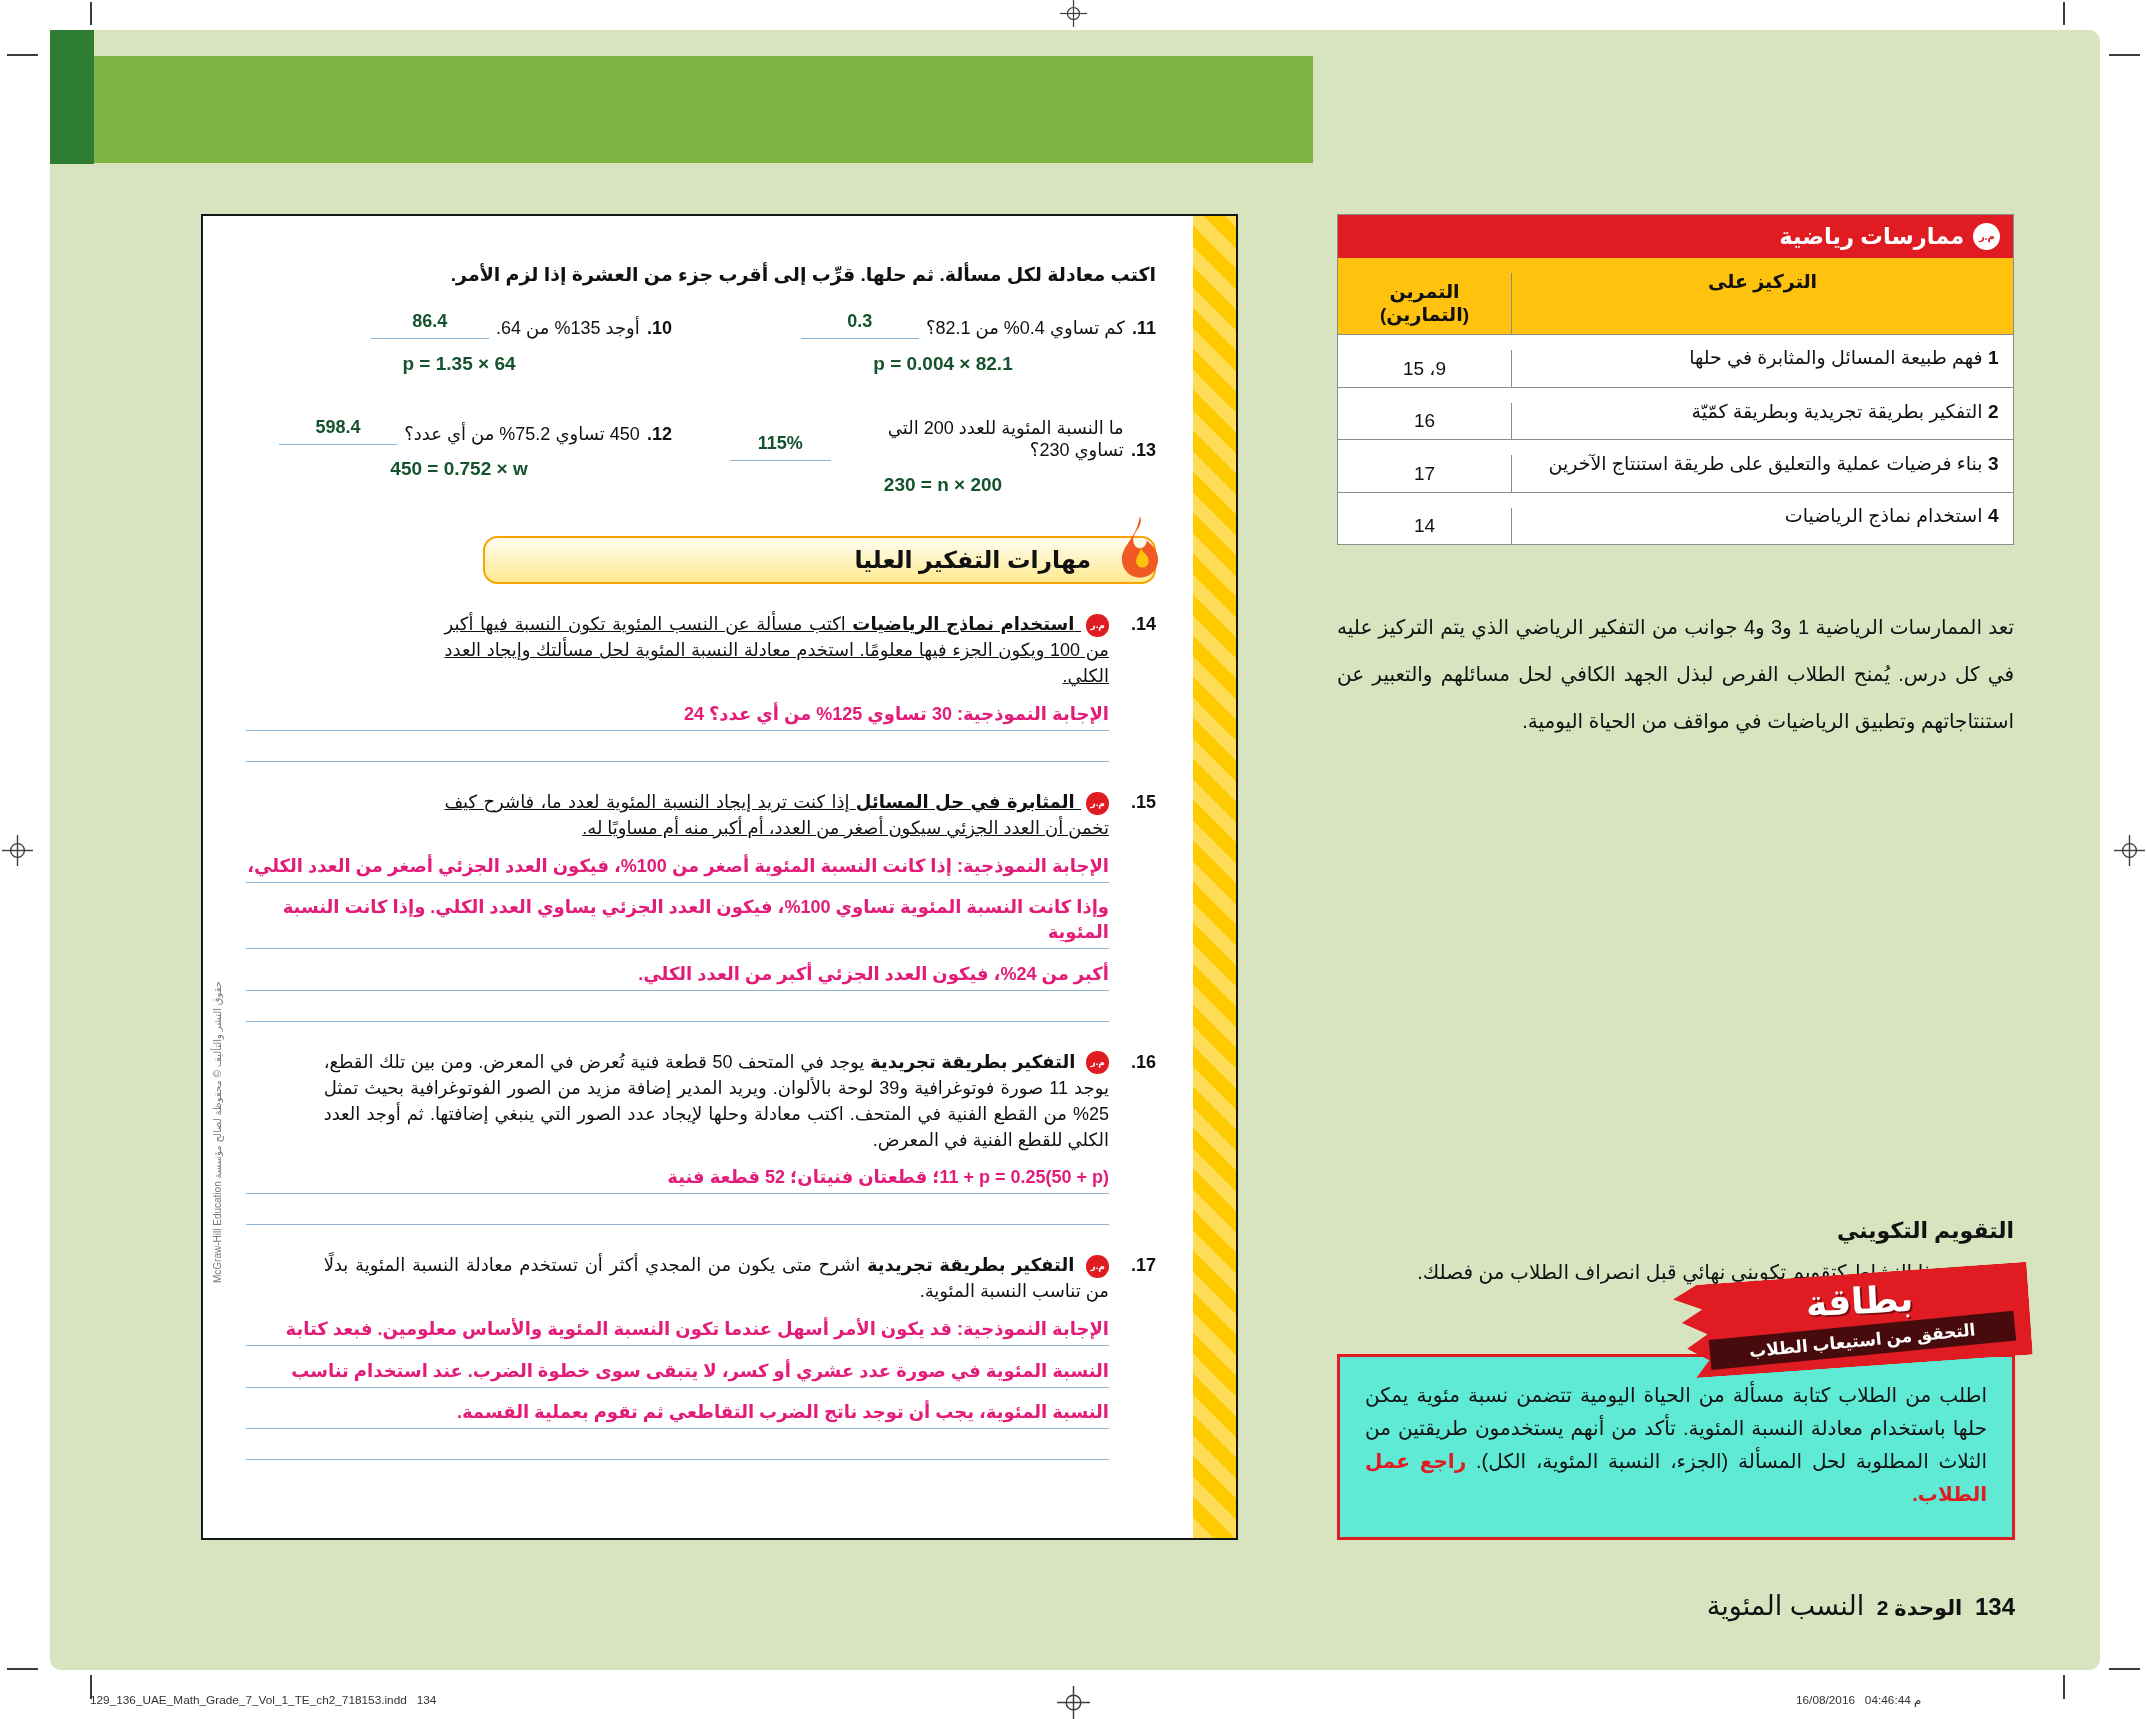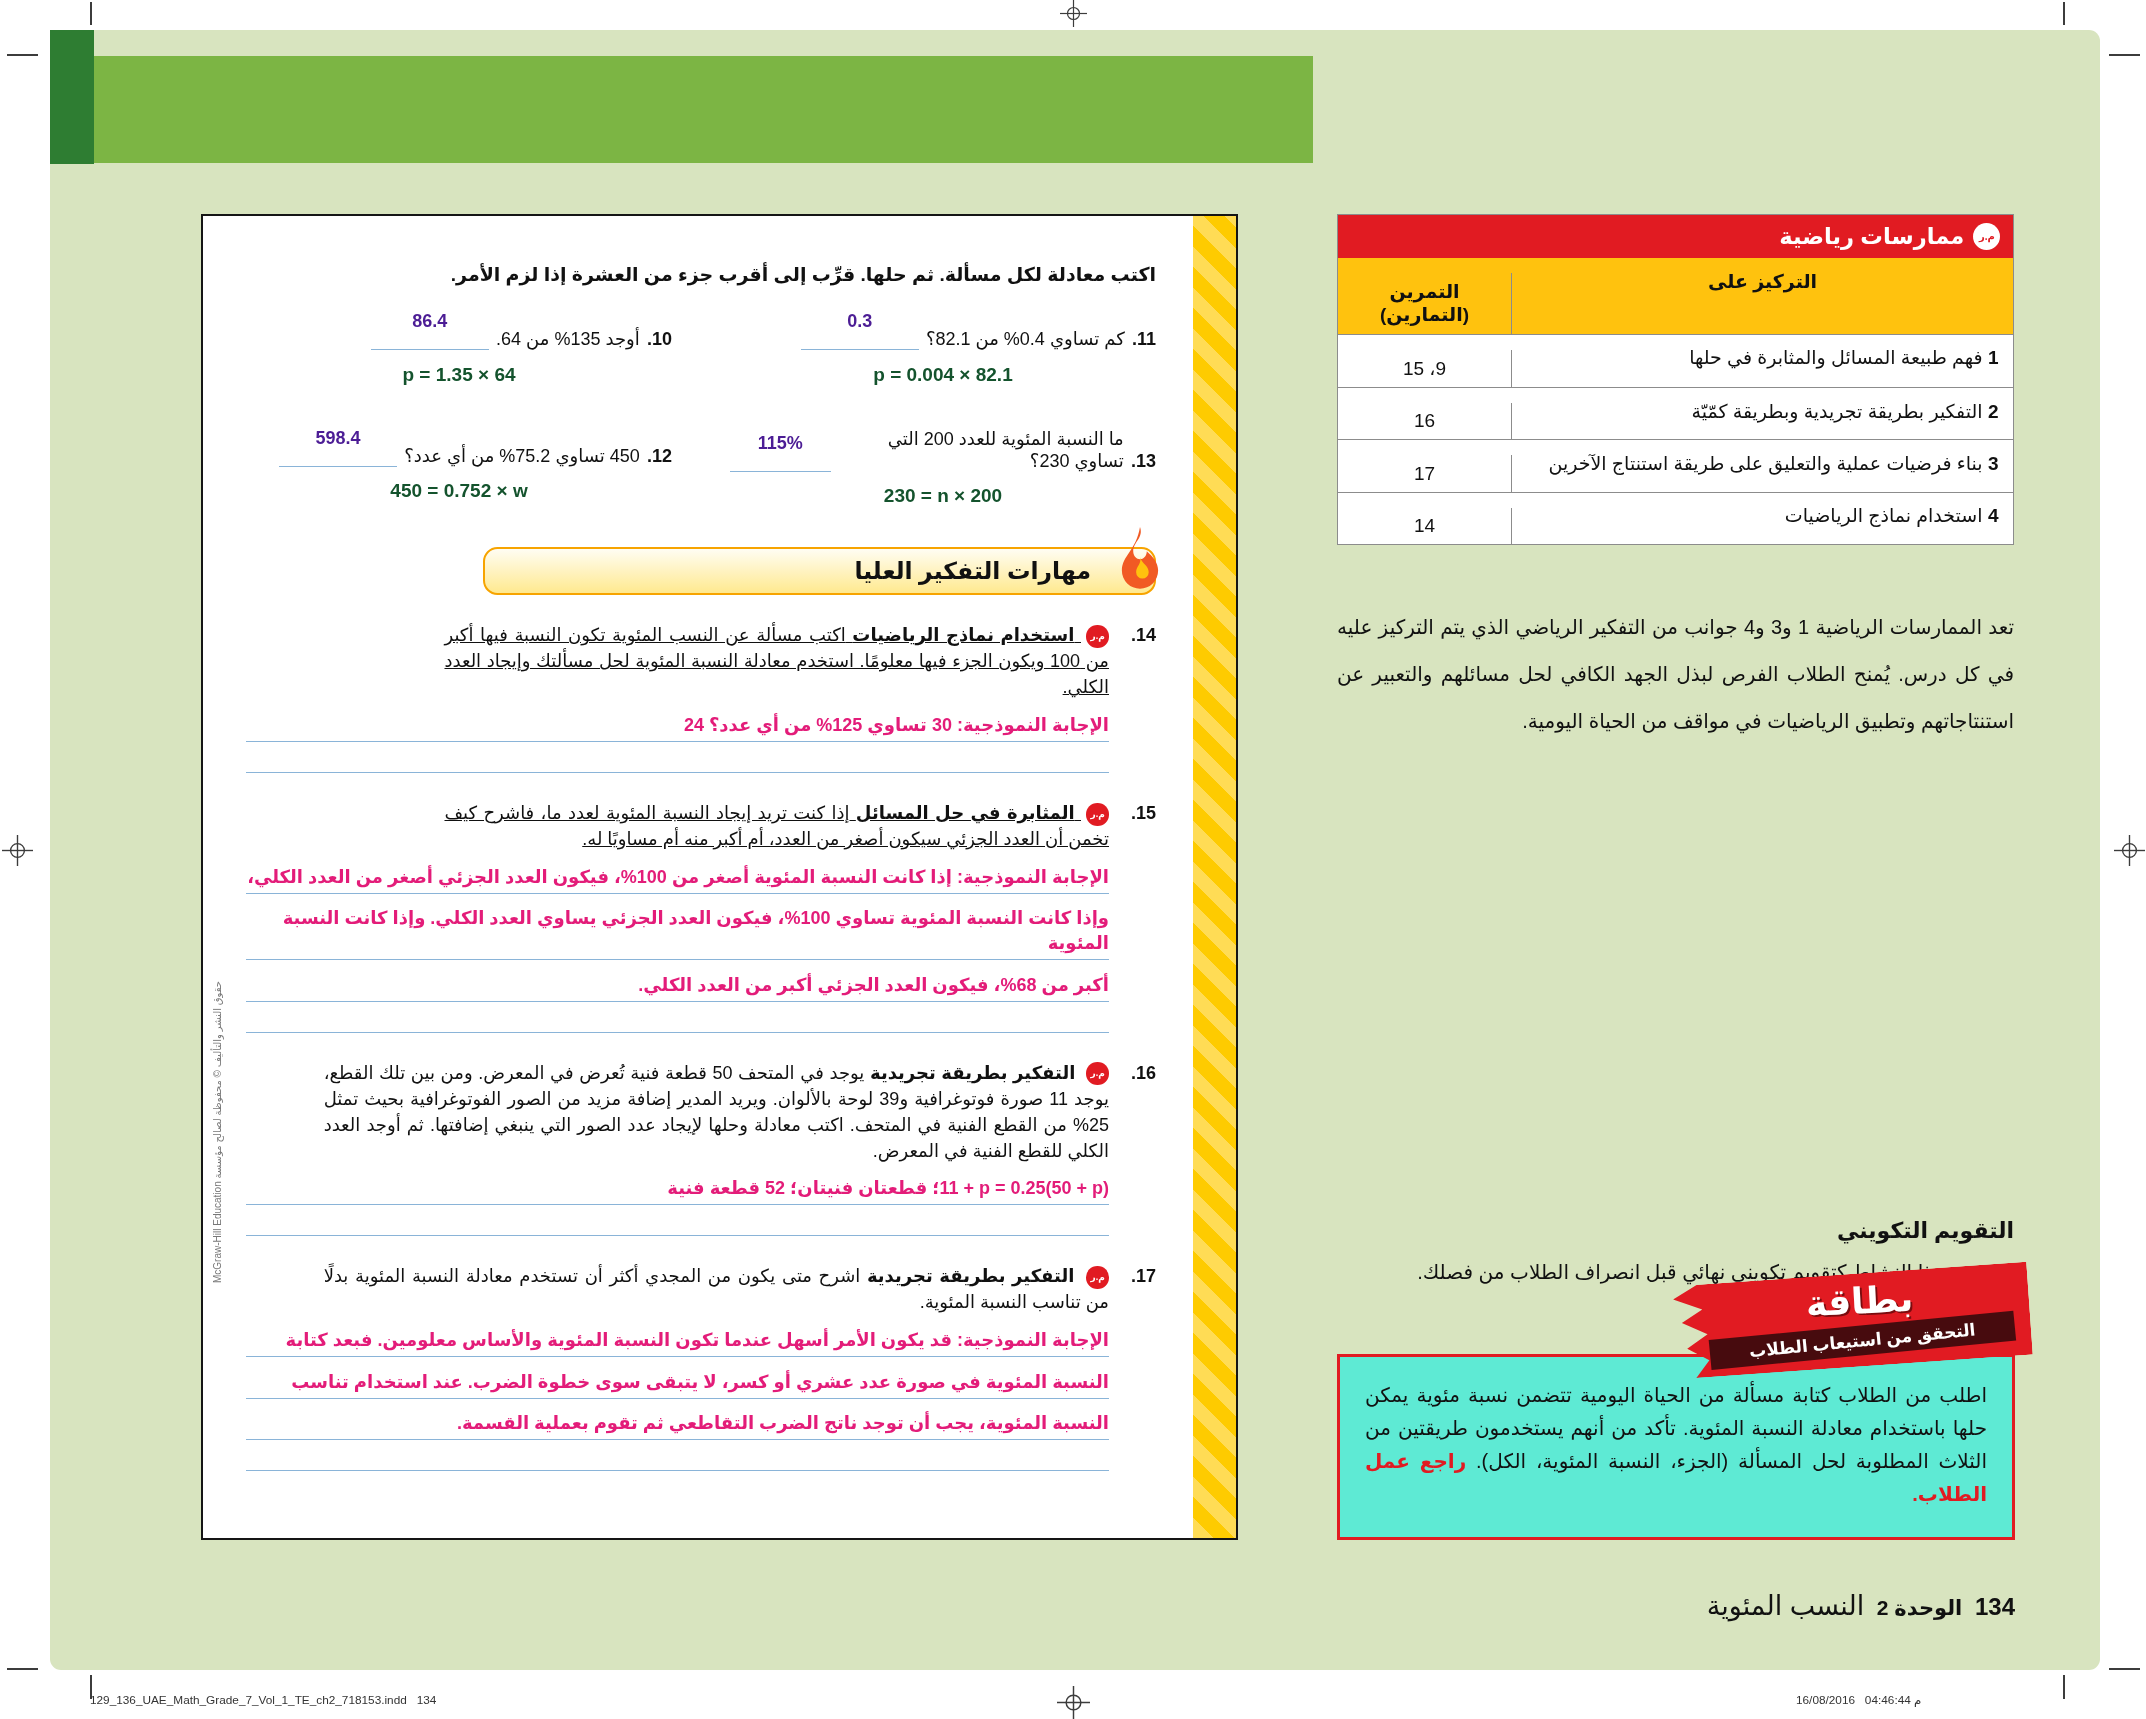--- a/index.html
+++ b/index.html
@@ -23,21 +23,21 @@
   .yellow-edge { position:absolute; top:0; right:0; bottom:0; width:43px;
       background:repeating-linear-gradient(45deg,#ffdc55 0 14.5px,#fecb00 14.5px 29px); }
   .page-content { position:absolute; top:47px; right:80px; left:43px; }
 
   .instruction { font-weight:bold; font-size:19px; color:#111; }
 
   .problems { display:grid; grid-template-columns:1fr 1fr; column-gap:58px; row-gap:42px; margin-top:25px; }
   .q-row { display:flex; align-items:flex-end; gap:7.2px; font-size:18px; color:#111; }
   .qnum { font-weight:bold; }
   .blank { flex:0 1 118px; min-width:71px; border-bottom:1.8px solid #8ab4d8; text-align:center;
-      color:#4c1d95; font-weight:bold; font-size:18px; padding-bottom:17px; direction:ltr; unicode-bidi:isolate; }
+      color:#14532d; font-weight:bold; font-size:18px; padding-bottom:6px; direction:ltr; unicode-bidi:isolate; }
   .eq { margin-top:13.6px; text-align:center; color:#14532d; font-weight:bold; font-size:19px; direction:ltr; unicode-bidi:isolate; }
 
   .hot-box { position:relative; width:74%; margin-top:40px; border:2.7px solid #f7a400; border-radius:14.5px;
       background:linear-gradient(180deg,#fffdf3 0%,#ffe98f 100%); padding:8.1px 63px 8.1px 14.5px; }
   .hot-title { font-size:23.5px; font-weight:bold; text-align:right; color:#111; }
   .flame { position:absolute; right:-14.5px; top:-25px; width:58px; height:69px; }
 
   .hot-problem { position:relative; margin-top:27px; padding-right:47px; font-size:18px; line-height:26px; color:#111; }
   .hot-num { position:absolute; right:0; top:0; font-weight:bold; }
   .hot-body { text-align:justify; }
@@ -211,21 +211,21 @@
 
       <div class="hot-problem">
         <span class="hot-num">15.</span>
         <div class="hot-body narrow">
           <span class="badge">م.ر</span>
           <span class="hot-title-inline">المثابرة في حل المسائل</span>
           <span>إذا كنت تريد إيجاد النسبة المئوية لعدد ما، فاشرح كيف تخمن أن العدد الجزئي سيكون أصغر من العدد، أم أكبر منه أم مساويًا له.</span>
         </div>
         <div class="ans-line">الإجابة النموذجية: إذا كانت النسبة المئوية أصغر من 100%، فيكون العدد الجزئي أصغر من العدد الكلي،</div>
         <div class="ans-line">وإذا كانت النسبة المئوية تساوي 100%، فيكون العدد الجزئي يساوي العدد الكلي. وإذا كانت النسبة المئوية</div>
-        <div class="ans-line">أكبر من 68%، فيكون العدد الجزئي أكبر من العدد الكلي.</div>
+        <div class="ans-line">أكبر من 24%، فيكون العدد الجزئي أكبر من العدد الكلي.</div>
         <div class="blank-line"></div>
       </div>
 
       <div class="hot-problem">
         <span class="hot-num">16.</span>
         <div class="hot-body wide">
           <span class="badge">م.ر</span>
           <span class="hot-title-inline">التفكير بطريقة تجريدية</span>
           <span>يوجد في المتحف 50 قطعة فنية تُعرض في المعرض. ومن بين تلك القطع، يوجد 11 صورة فوتوغرافية و39 لوحة بالألوان. ويريد المدير إضافة مزيد من الصور الفوتوغرافية بحيث تمثل 25% من القطع الفنية في المتحف. اكتب معادلة وحلها لإيجاد عدد الصور التي ينبغي إضافتها. ثم أوجد العدد الكلي للقطع الفنية في المعرض.</span>
         </div>

